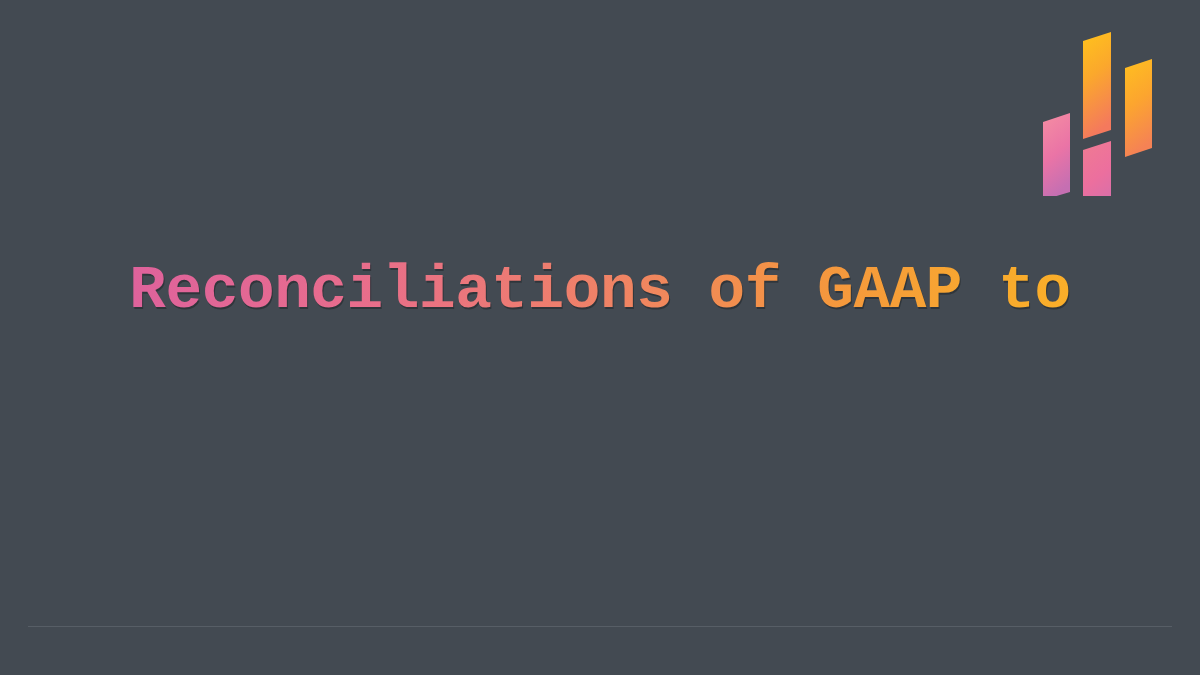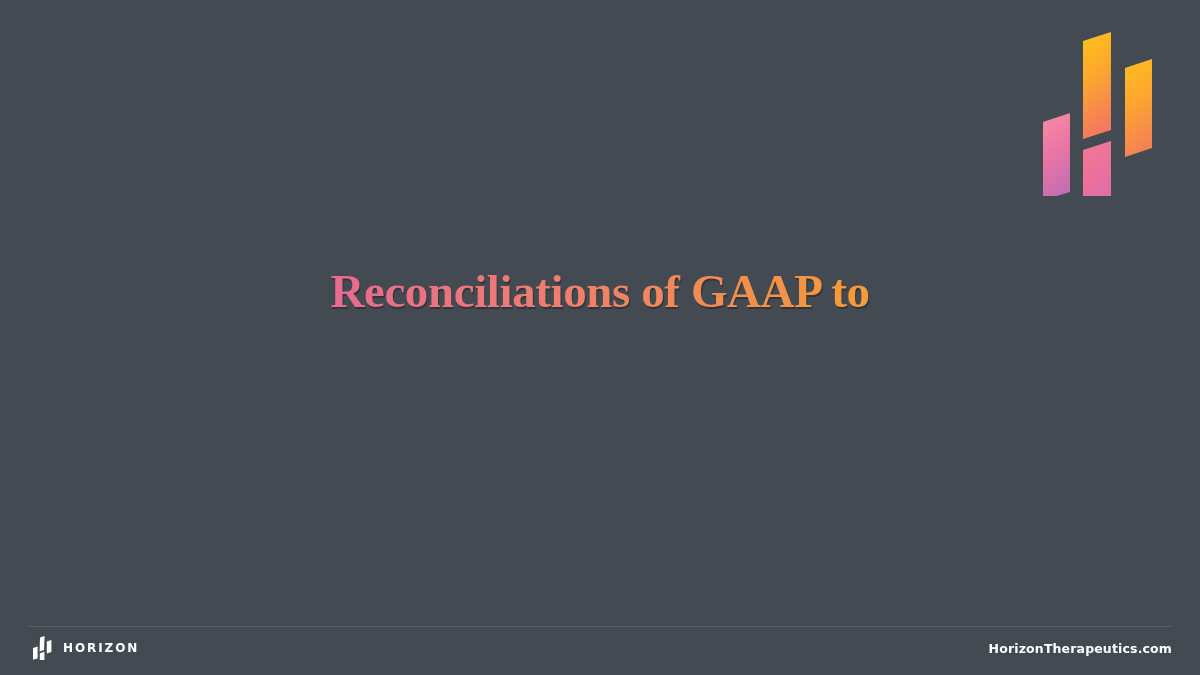--- a/index.html
+++ b/index.html
@@ -32,23 +32,23 @@
   
   .title-block {
     position: absolute;
     left: 0;
     right: 0;
     top: 252px;
     text-align: center;
   }
   .title-line {
     display: block;
-    font-family: Liberation Serif, serif;
+    font-family: Liberation Mono, monospace;
     font-weight: bold;
-    font-size: 47px;
+    font-size: 61px;
     line-height: 78px;
     letter-spacing: -0.4px;
     white-space: nowrap;
     background-image: linear-gradient(90deg,
         #d95f9e 0%,
         #e2639a 14%,
         #ed6d8a 34%,
         #f3825f 56%,
         #f79641 74%,
         #faad2b 90%,
@@ -164,28 +164,14 @@
       <polygon points="93,42 120,33 120,122 93,131" fill="url(#gradOrange2)"></polygon>
     </svg>
   </div>
 
   <div class="title-block">
     <span class="title-line line-1">Reconciliations of GAAP to</span>
   </div>
 
   <div class="footer-divider"></div>
 
-  <div class="footer">
-
-    <div class="footer-logo">
-      <svg width="22" height="24" viewBox="0 0 22 24" xmlns="http://www.w3.org/2000/svg" aria-hidden="true">
-        <polygon points="1,12 5.6,10.6 5.6,22.4 1,23.8" fill="#ffffff"></polygon>
-        <polygon points="8,1.4 12.6,0 12,14 7.6,15.4" fill="#ffffff"></polygon>
-        <polygon points="7.8,17.2 12.4,15.8 12.4,24 7.8,24" fill="#ffffff"></polygon>
-        <polygon points="14.8,5.4 19.4,4 19.4,16 14.8,17.4" fill="#ffffff"></polygon>
-      </svg>
-      <span class="footer-wordmark">HORIZON</span>
-    </div>
-
-    <div class="footer-url">HorizonTherapeutics.com</div>
-  </div>
 
 </div>
 
 </body></html>

